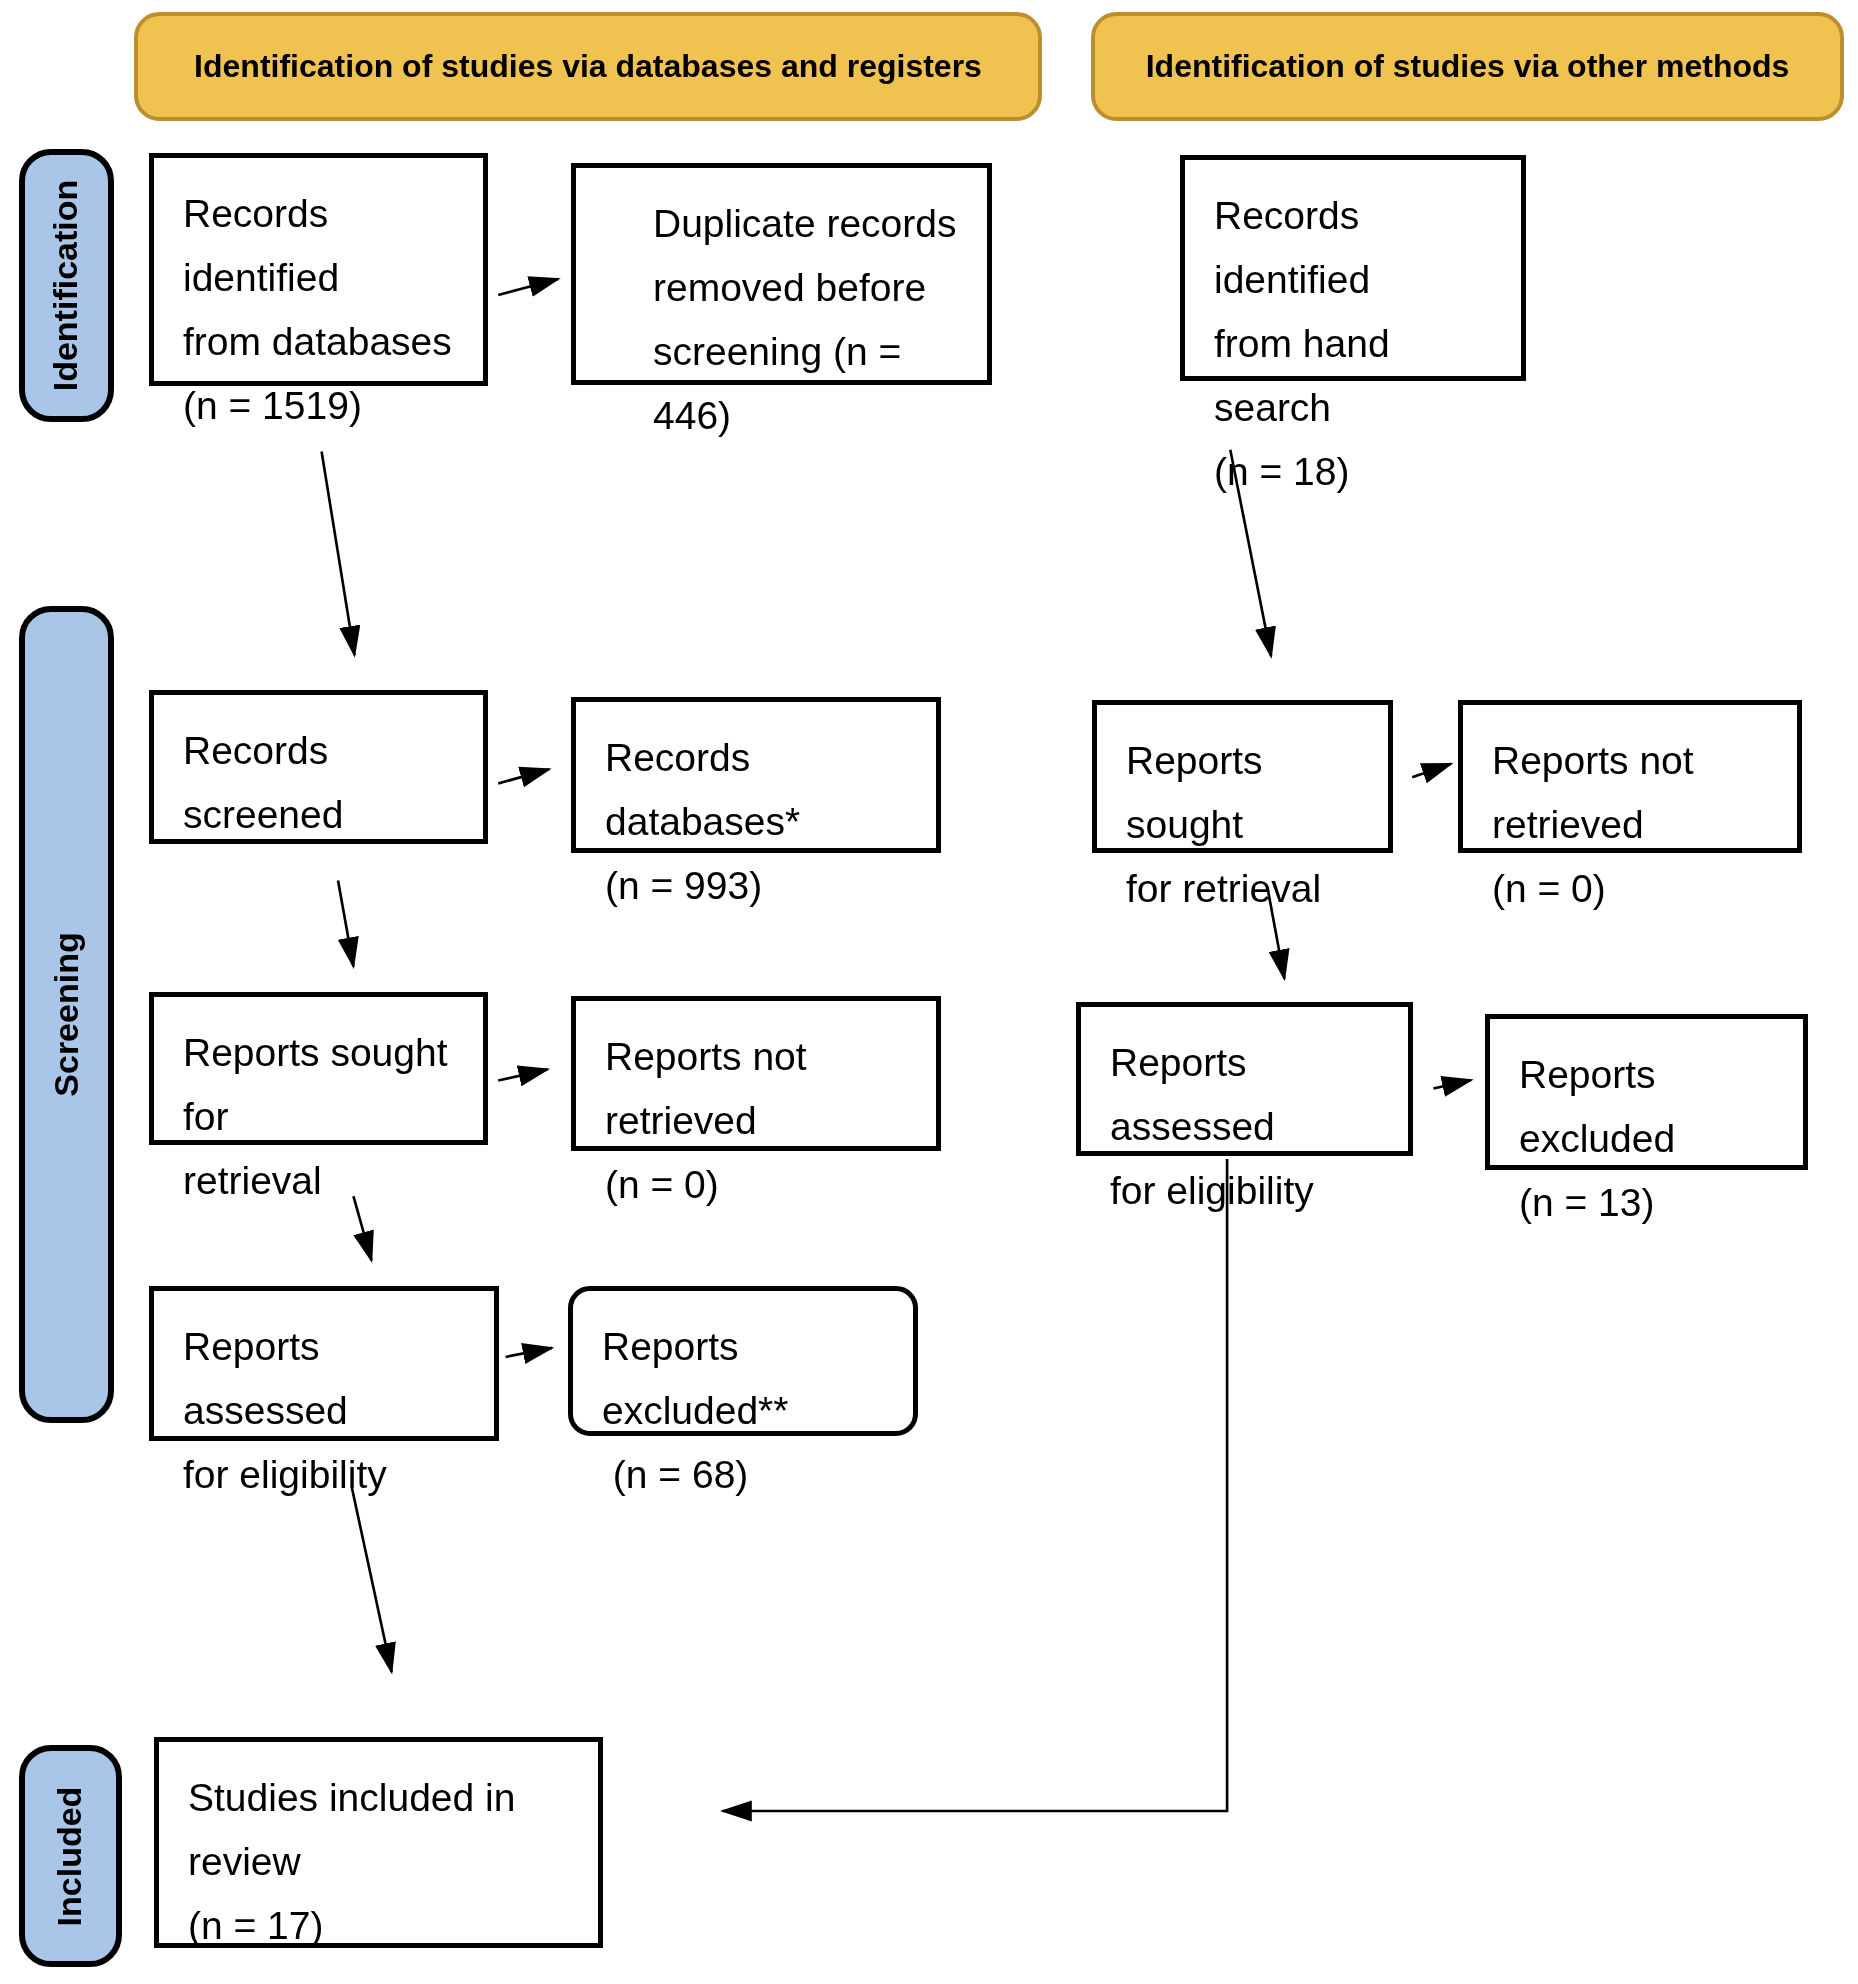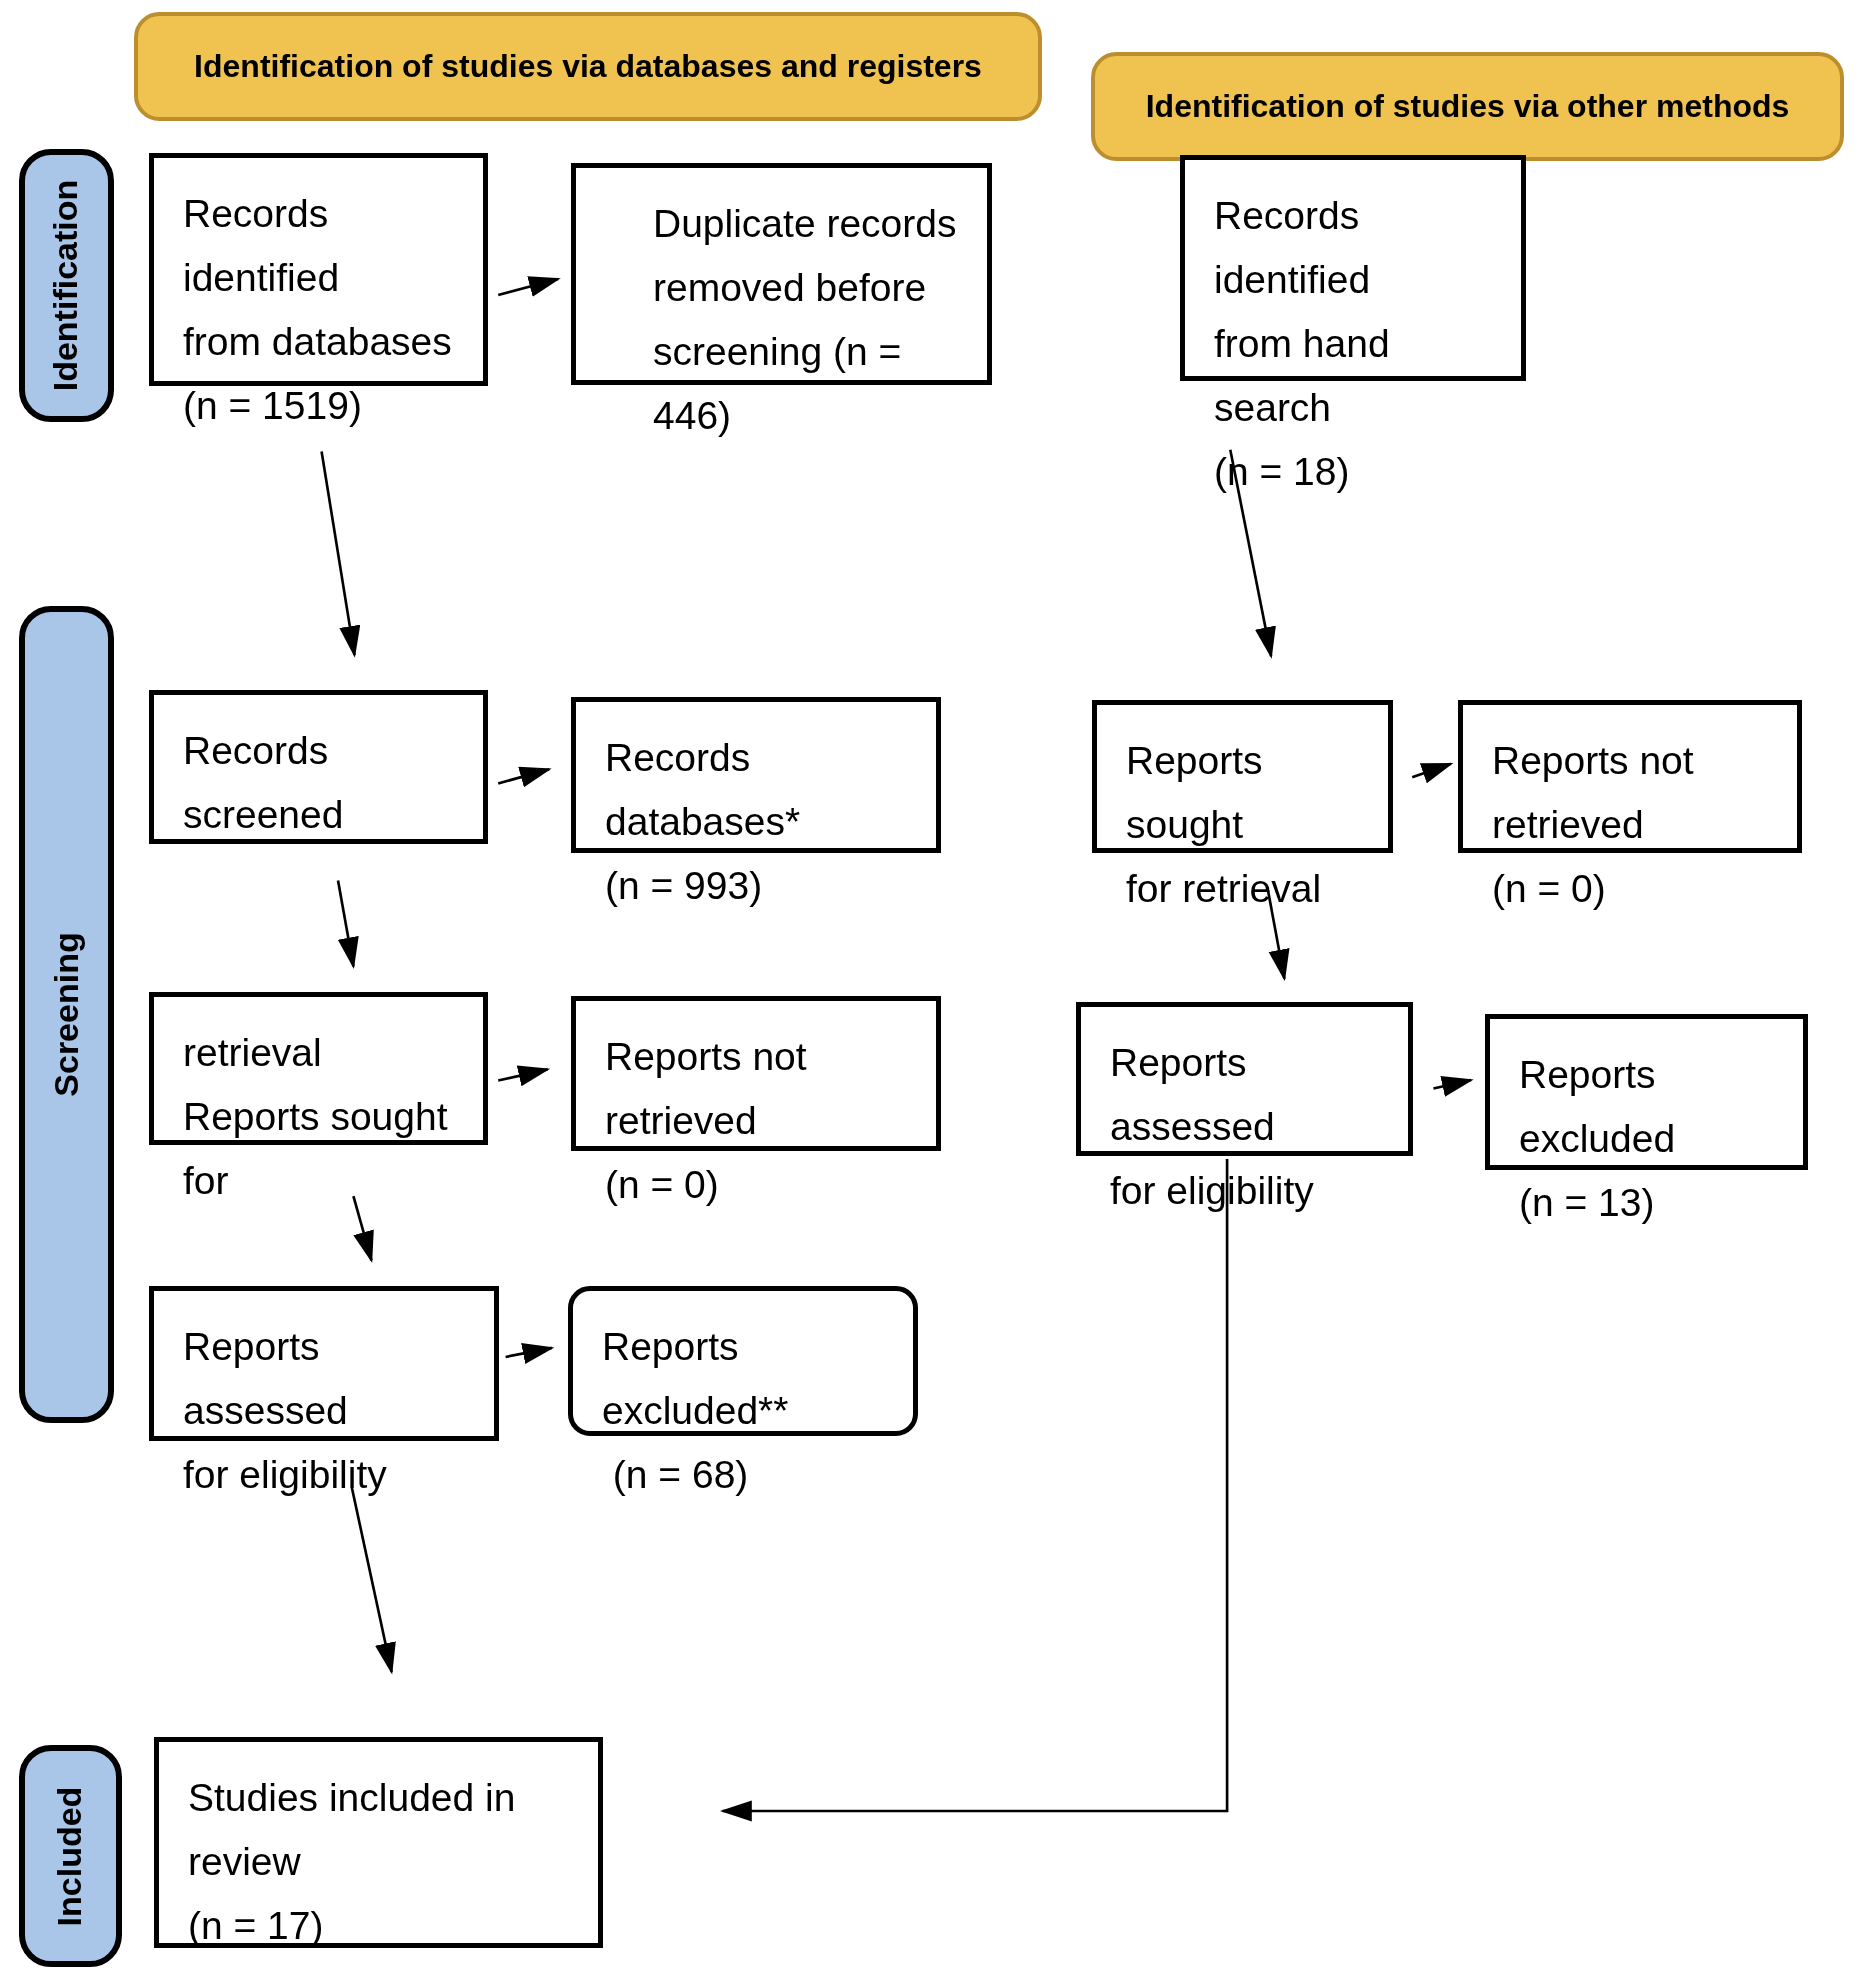--- a/index.html
+++ b/index.html
@@ -49,21 +49,21 @@
   #arrows line, #arrows polyline{ stroke:var(--arrow); stroke-width:5; fill:none; }
 </style>
 </head>
 <body>
 
 <div id="canvas">
 
   <div class="hbox" style="left:134px;top:11.7px;width:908px;height:109px;">
     <span>Identification of studies via databases and registers</span>
   </div>
-  <div class="hbox" style="left:1091px;top:11.7px;width:753px;height:109px;margin-top:40px;">
+  <div class="hbox" style="left:1091px;top:11.7px;width:753px;height:109px;">
     <span>Identification of studies via other methods</span>
   </div>
 
   <div class="pill" style="left:18.6px;top:149px;width:95px;height:273px;">
     <span class="vtext">Identification</span>
   </div>
   <div class="pill" style="left:18.6px;top:606px;width:95px;height:817px;">
     <span class="vtext">Screening</span>
   </div>
   <div class="pill" style="left:18.6px;top:1745px;width:103px;height:222px;">
@@ -85,22 +85,22 @@
   <div class="node" style="left:149px;top:690px;width:339px;height:154px;">
     <span class="line">Records screened</span>
   </div>
 
   <div class="node" style="left:571px;top:697px;width:370px;height:156px;">
     <span class="line">Records databases*</span>
     <span class="line">(n = 993)</span>
   </div>
 
   <div class="node" style="left:149px;top:992px;width:339px;height:153px;">
+    <span class="line">Reports sought for</span>
     <span class="line">retrieval</span>
-    <span class="line">Reports sought for</span>
   </div>
 
   <div class="node" style="left:571px;top:996px;width:370px;height:155px;">
     <span class="line">Reports not retrieved</span>
     <span class="line">(n = 0)</span>
   </div>
 
   <div class="node" style="left:149px;top:1286px;width:350px;height:155px;">
     <span class="line">Reports assessed</span>
     <span class="line">for eligibility</span>

